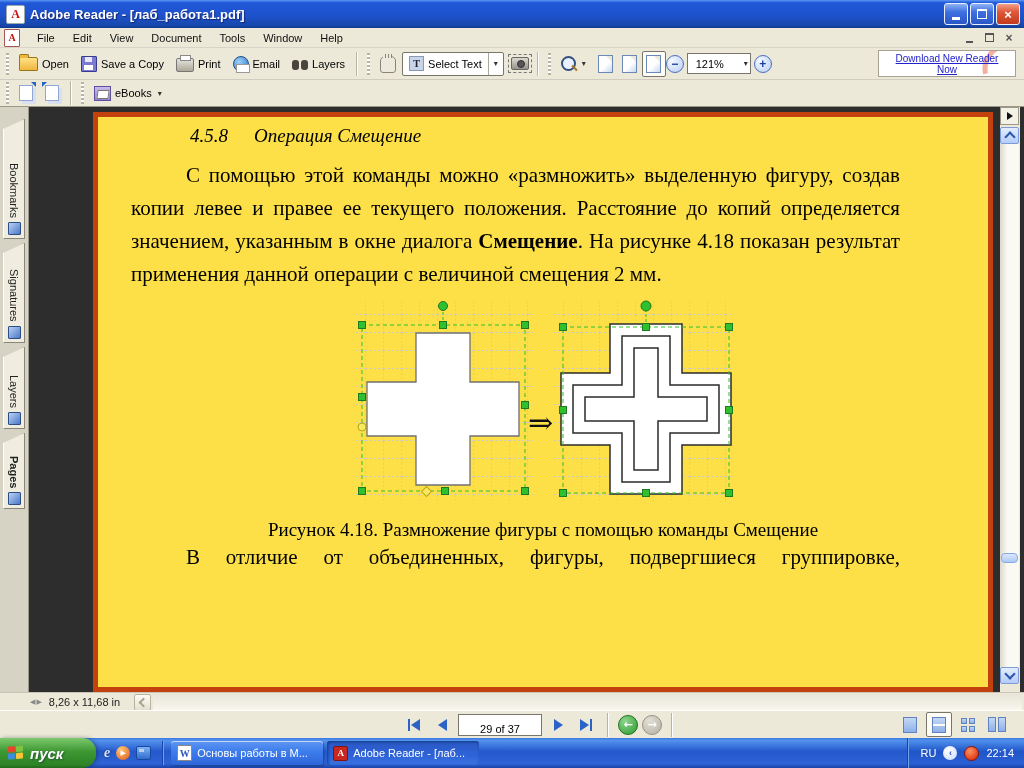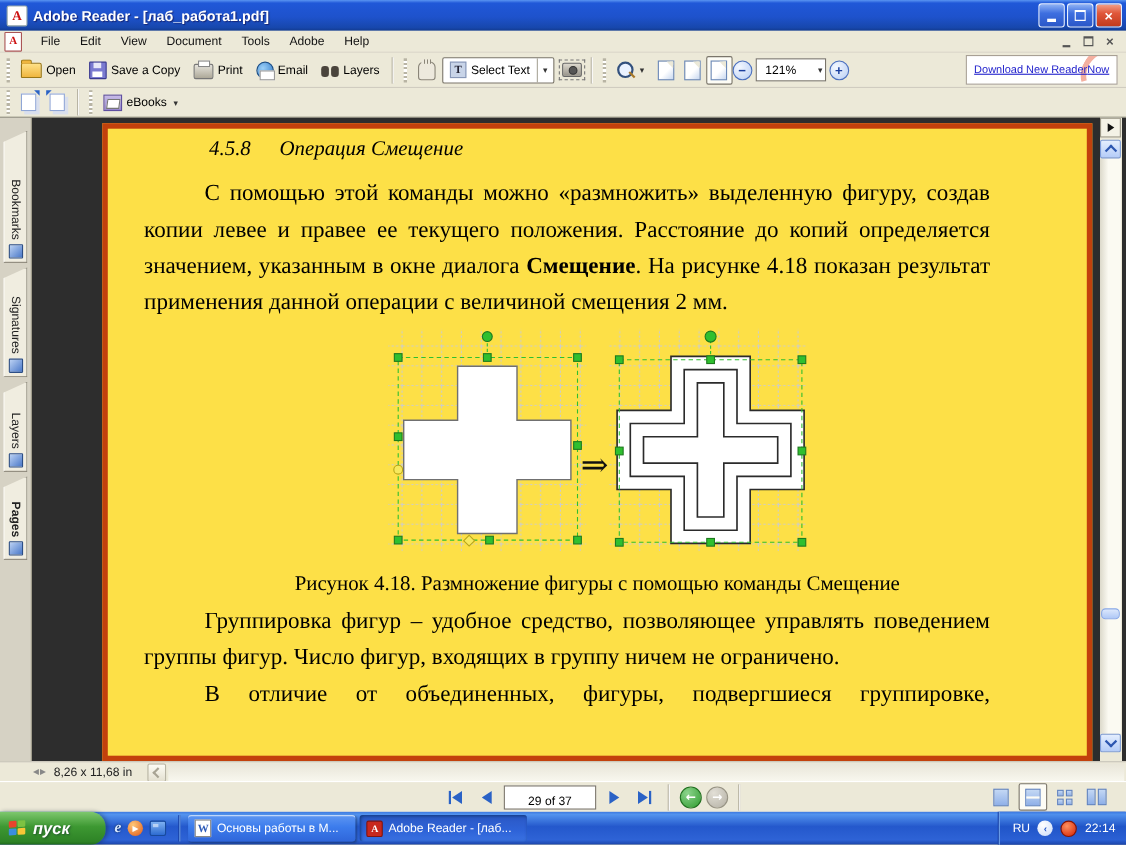--- a/index.html
+++ b/index.html
@@ -73,21 +73,21 @@
   .ico-mag::after{content:"";position:absolute;left:8px;top:9px;width:7px;height:2px;background:#A87828;transform:rotate(45deg)}
   .pagefit{width:22px;height:24px;display:flex;align-items:center;justify-content:center;border:1px solid transparent;border-radius:2px}
   .pagefit.sel{border:1px solid #7A756A;background:#FDFCF5}
   .ico-page{width:13px;height:16px;background:linear-gradient(135deg,#fff 55%,#C8D8F0);border:1px solid #6A88B8;position:relative}
   .ico-page::after{content:"";position:absolute;right:0;top:0;border:3px solid #6A88B8;border-bottom-color:transparent;border-left-color:transparent;border-top-color:#ECE9D8;border-right-color:#ECE9D8}
   .circbtn{width:16px;height:16px;border-radius:50%;border:1px solid #4A6FBF;background:radial-gradient(circle at 5px 5px,#F4F8FF,#B8CEF4);
     color:#1A3E9E;font:bold 12px "Liberation Sans",sans-serif;display:flex;align-items:center;justify-content:center;line-height:10px}
   .zoomfield{width:62px;height:19px;border:1px solid #7A756A;background:#fff;display:flex;align-items:center;margin:0 3px}
   .zoomfield .val{flex:1;padding-left:8px}
   .ad-box{margin-left:auto;margin-right:8px;width:136px;height:25px;border:1px solid #A8A094;background:#fff;
-    position:relative;overflow:hidden;display:flex;flex-direction:row;align-items:center;justify-content:center}
+    position:relative;overflow:hidden;display:flex;flex-direction:column;align-items:center;justify-content:center}
   .ad-box a{color:#2222CC;font-size:10px;line-height:11px;text-decoration:underline;white-space:nowrap;z-index:2}
   .ad-swoosh{position:absolute;right:-12px;top:-8px;width:34px;height:38px;border-radius:50%;
     border:5px solid #E23D28;border-left-color:#F4B0A0;border-bottom-color:transparent;transform:rotate(30deg);z-index:1}
   .ico-pg2{width:12px;height:14px;background:#fff;border:1px solid #8FA6D6;box-shadow:3px 3px 0 #D9DFED;position:relative}
   .arr-dr{position:absolute;right:-4px;top:-4px;width:0;height:0;border-top:5px solid #2A62C6;border-left:5px solid transparent}
   .arr-ul{position:absolute;left:-4px;top:-4px;width:0;height:0;border-top:5px solid #2A62C6;border-right:5px solid transparent}
   .ico-ebook{width:15px;height:13px;background:linear-gradient(180deg,#C8BCE8,#9484CC);border:1px solid #5F4FA0;position:relative}
   .ico-ebook::after{content:"";position:absolute;left:2px;top:3px;width:10px;height:7px;background:#fff;border:1px solid #777;transform:skewX(-8deg)}
 
   
@@ -210,21 +210,21 @@
 
 <div class="abs menubar">
   <div class="pdficon">
       <span>A</span>
     </div>
   <span class="menu-item">File</span>
   <span class="menu-item">Edit</span>
   <span class="menu-item">View</span>
   <span class="menu-item">Document</span>
   <span class="menu-item">Tools</span>
-  <span class="menu-item">Adobe</span>
+  <span class="menu-item">Window</span>
   <span class="menu-item">Help</span>
   <div class="mdi-btns">
     <div class="mdibtn">
         <span class="g-min2"></span>
       </div>
     <div class="mdibtn">
         <span class="g-rst2"></span>
       </div>
     <div class="mdibtn">
         <span class="g-cls2">×</span>
@@ -389,21 +389,20 @@
           <rect x="211.5" y="109.5" width="7" height="7"></rect>
             <rect x="377.5" y="109.5" width="7" height="7"></rect>
           <rect x="211.5" y="192.5" width="7" height="7"></rect>
             <rect x="294.5" y="192.5" width="7" height="7"></rect>
             <rect x="377.5" y="192.5" width="7" height="7"></rect>
         </g>
       </svg>
     </div>
 
     <div class="fig-caption">Рисунок 4.18. Размножение фигуры с помощью команды Смещение</div>
-    <p class="doc-p" style="margin-top:6px">Группировка фигур – удобное средство, позволяющее управлять поведением группы фигур. Число фигур, входящих в группу ничем не ограничено.</p>
     <p class="doc-p stretch" style="margin-top:0">В отличие от объединенных, фигуры, подвергшиеся группировке,</p>
   </div>
 
   <div class="vscroll">
     <div class="sb-opt">
         <span class="tri-r-sm"></span>
       </div>
     <div class="sb-track"></div>
     <div class="sb-btn" style="top:20px">
         <span class="chev up"></span>

